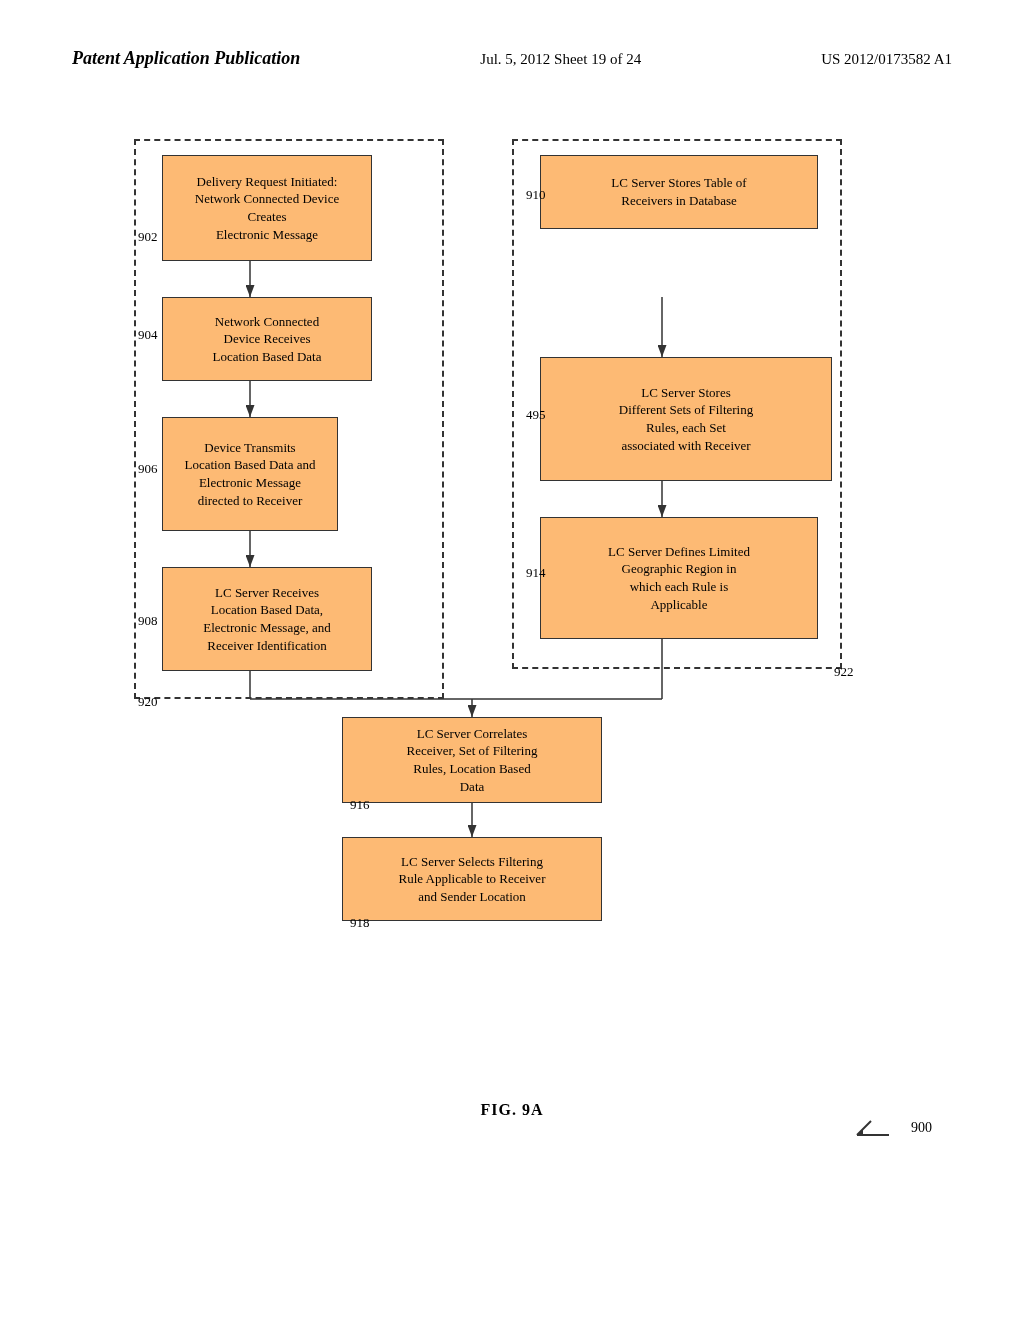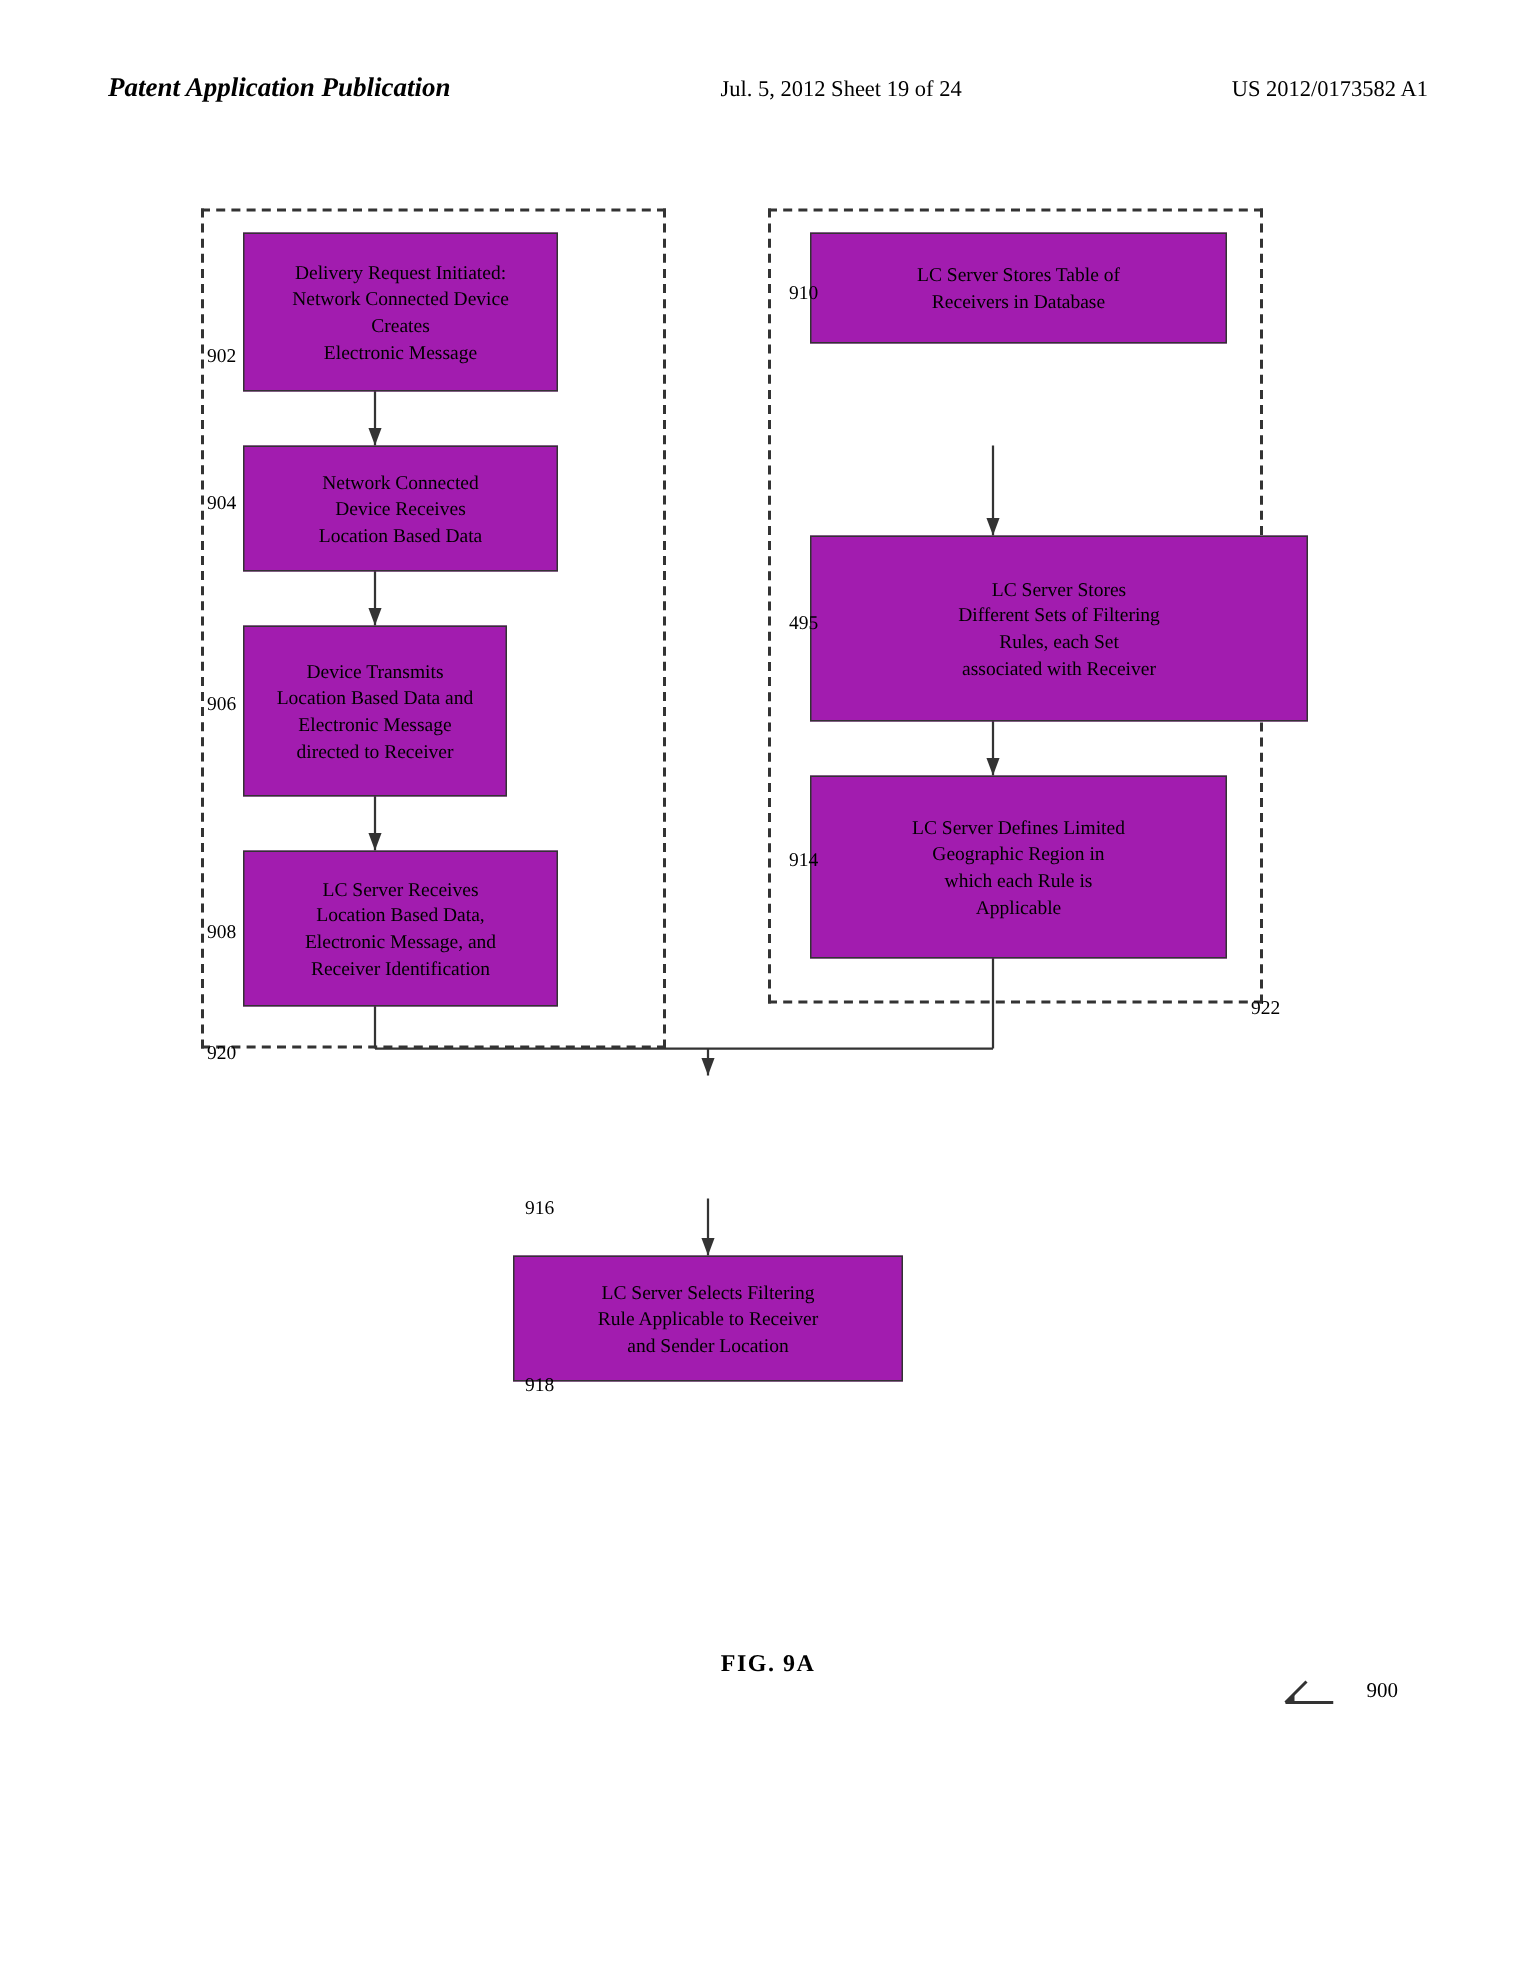--- a/index.html
+++ b/index.html
@@ -39,21 +39,21 @@
     
     .dashed-box {
       position: absolute;
       border: 2px dashed #333;
     }
 
     
     .flow-box {
       position: absolute;
       border: 1.5px solid #333;
-      background: #a21caf;
+      background: #fdba74;
       display: flex;
       align-items: center;
       justify-content: center;
       text-align: center;
       font-size: 13px;
       line-height: 1.35;
       padding: 22px 10px;
     }
 
     
@@ -168,38 +168,44 @@
   <div class="ref-label" style="left: 66px; top: 504px;">908</div>
 
   <div class="ref-label" style="left: 66px; top: 585px;">920</div>
 
   <div class="flow-box" style="left: 468px; top: 46px; width: 278px; height: 74px;">
     <span style="white-space: pre-line;">LC Server Stores Table of
 Receivers in Database</span>
   </div>
   <div class="ref-label" style="left: 454px; top: 78px;">910</div>
 
-  <div class="flow-box" style="left: 468px; top: 248px; width: 332px; height: 124px; justify-content: center;">
+  <div class="flow-box" style="left: 468px; top: 248px; width: 292px; height: 124px; justify-content: center;">
     <span style="white-space: pre-line;">LC Server Stores
 Different Sets of Filtering
 Rules, each Set
 associated with Receiver</span>
   </div>
   <div class="ref-label" style="left: 454px; top: 298px;">495</div>
 
   <div class="flow-box" style="left: 468px; top: 408px; width: 278px; height: 122px;">
     <span style="white-space: pre-line;">LC Server Defines Limited
 Geographic Region in
 which each Rule is
 Applicable</span>
   </div>
   <div class="ref-label" style="left: 454px; top: 456px; font-family: Liberation Serif, serif;">914</div>
 
   <div class="ref-label" style="left: 762px; top: 555px;">922</div>
 
+  <div class="flow-box" style="left: 270px; top: 608px; width: 260px; height: 86px;">
+    <span style="white-space: pre-line;">LC Server Correlates
+Receiver, Set of Filtering
+Rules, Location Based
+Data</span>
+  </div>
   <div class="ref-label" style="left: 278px; top: 688px;">916</div>
 
   <div class="flow-box" style="left: 270px; top: 728px; width: 260px; height: 84px;">
     <span style="white-space: pre-line;">LC Server Selects Filtering
 Rule Applicable to Receiver
 and Sender Location</span>
   </div>
   <div class="ref-label" style="left: 278px; top: 806px;">918</div>
 
   <div class="fig-label">FIG. 9A</div>

